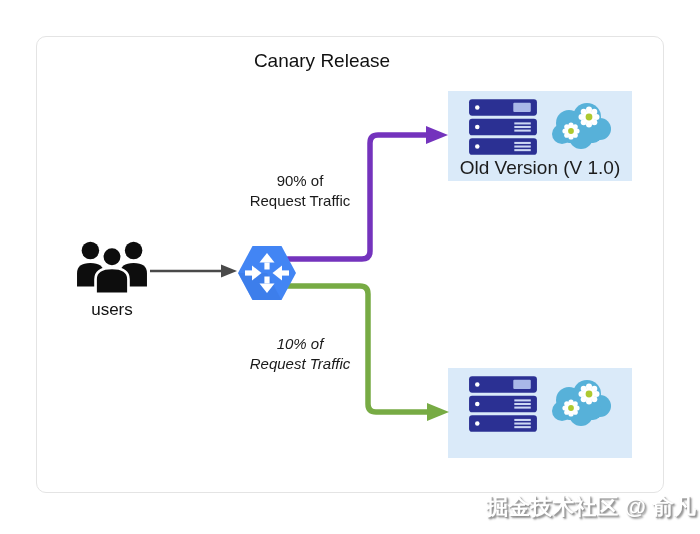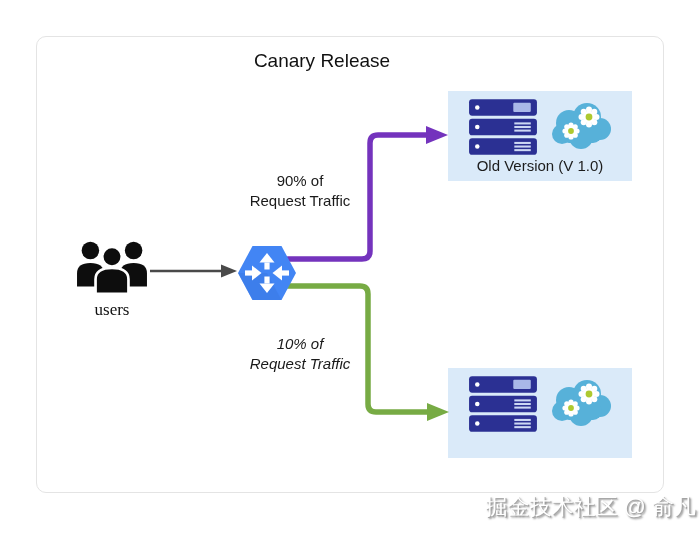--- a/index.html
+++ b/index.html
@@ -27,56 +27,56 @@
   }
   .edges-layer {
     position: absolute; left: 0; top: 0;
     width: 700px; height: 534px;
     z-index: 2;
   }
   .node { position: absolute; z-index: 3; }
   .users-node { left: 74px; top: 240px; width: 76px; height: 80px; text-align: center; }
   .users-node .users-label {
     display: block; margin-top: 2px;
-    font-size: 17px; color: #111111; font-family: Liberation Serif, serif;
+    font-size: 17px; color: #111111;
   }
   .lb-node { left: 238px; top: 246px; width: 58px; height: 54px; }
   .version-box {
     position: absolute;
     width: 184px; height: 90px;
     background: #daeaf9;
     z-index: 1;
     display: flex; flex-direction: column; align-items: center;
   }
   .old-box { left: 448px; top: 91px; }
   .new-box { left: 448px; top: 368px; }
   .icons-row {
     display: flex; align-items: center; gap: 10px;
     margin-top: 7px; height: 58px;
   }
   .version-label {
     margin-top: 1px;
-    font-size: 15px; color: #1c1c1c;
+    font-size: 19px; color: #1c1c1c;
     white-space: nowrap;
   }
   .traffic-label {
     position: absolute;
     left: 210px; width: 180px;
     text-align: center;
     font-size: 15px; line-height: 19.5px;
     color: #1a1a1a;
     z-index: 3;
   }
   .traffic-90 { top: 171px; }
   .traffic-10 { top: 334px; font-style: italic; }
   .watermark {
     position: absolute;
     right: 4px; top: 492px;
     font-size: 22px;
-    font-weight: normal;
+    font-weight: bold;
     color: #ffffff;
     text-shadow: 2px 2px 2px #8f8f8f, 1px 1px 0 #b5b5b5;
     z-index: 4;
     white-space: nowrap;
   }
 </style>
 </head>
 <body>
 
 <div class="canvas"></div>

